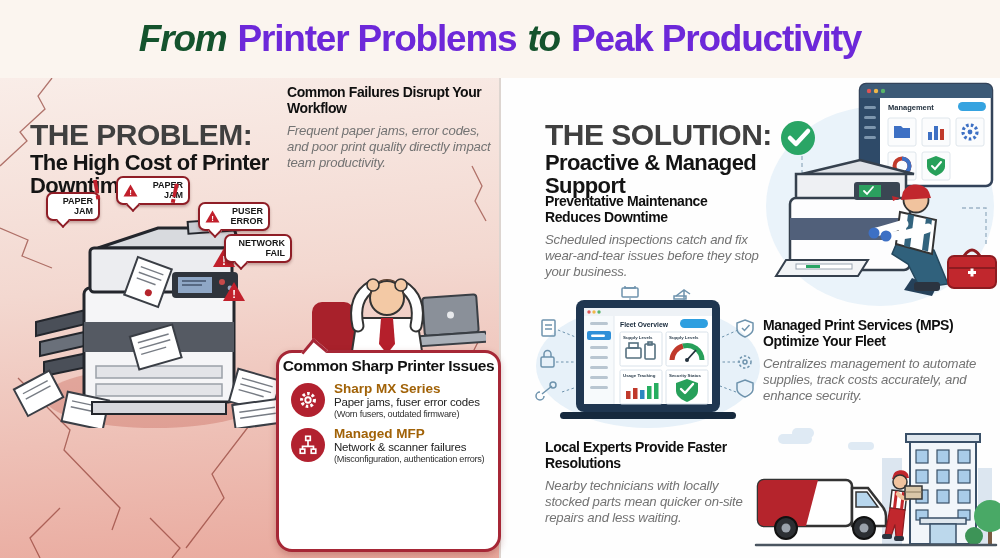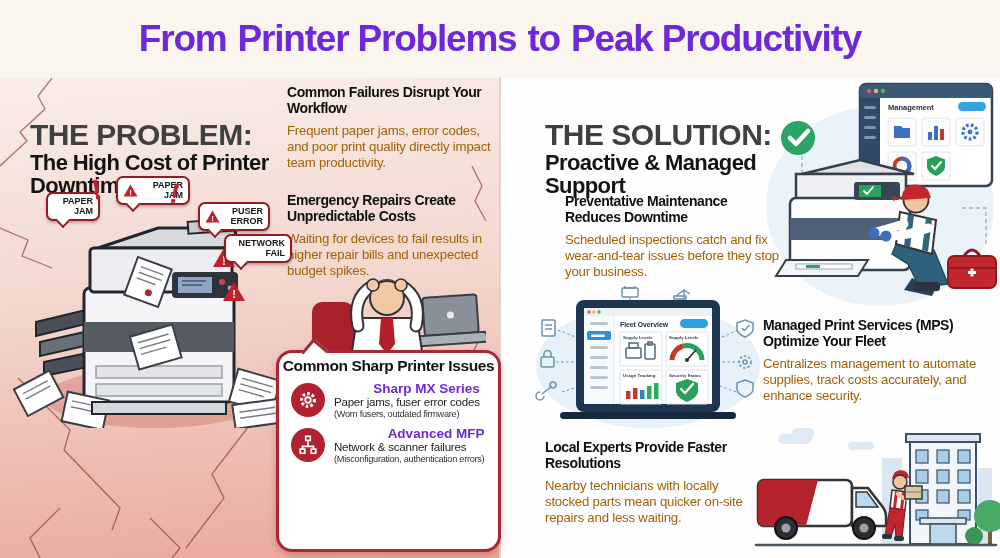--- a/index.html
+++ b/index.html
@@ -5,33 +5,33 @@
   html,body{margin:0;padding:0;background:#ffffff;}
   #root{position:relative;width:1000px;height:558px;overflow:hidden;
         font-family:"Liberation Sans",sans-serif;background:#fdfcfb;}
   .abs{position:absolute;}
   svg text{font-family:"Liberation Sans",sans-serif;}
 
   
   .banner{position:absolute;left:0;top:0;width:1000px;height:78px;background:#fbf5ef;
           display:flex;align-items:center;justify-content:center;gap:11px;}
   .banner span{font-size:37px;font-weight:bold;letter-spacing:-1.2px;}
-  .t-dark{color:#6d28d9;} .t-red{color:#6d28d9;}
+  .t-dark{color:#14532d;font-style:italic;} .t-red{color:#6d28d9;}
 
   
   .left-panel{position:absolute;left:0;top:78px;width:500px;height:480px;
               background:linear-gradient(175deg,#f9ede8 0%,#f3d8d0 42%,#e9a89c 100%);}
   .right-panel{position:absolute;left:501px;top:78px;width:499px;height:480px;background:#fefefe;}
   .divider{position:absolute;left:499px;top:78px;width:2px;height:480px;background:#ddd5d0;}
 
   
   .kicker{font-size:30px;font-weight:bold;color:#404040;letter-spacing:-0.5px;line-height:1.05;margin-top:35px;}
   .kicker-title{font-size:22px;font-weight:bold;color:#141414;line-height:1.08;letter-spacing:-0.6px;}
   .sec-h{font-size:14px;font-weight:bold;color:#0f0f0f;line-height:1.13;letter-spacing:-0.4px;}
-  .sec-p{font-size:13.2px;color:#a16207;line-height:1.24;margin-top:6px;letter-spacing:-0.2px;}
+  .sec-p{font-size:13.2px;color:#737373;line-height:1.24;margin-top:6px;letter-spacing:-0.2px;font-style:italic;}
 
   
   .callout{position:absolute;background:#fff;border:2px solid #8f1d26;border-radius:7px;
            padding:3px 5px;display:flex;align-items:center;gap:3px;
            box-shadow:0 2px 3px rgba(80,20,20,.3);z-index:5;}
   .callout::after{content:"";position:absolute;bottom:-7px;left:10px;width:8px;height:8px;
            background:#fff;border-left:2px solid #8f1d26;border-bottom:2px solid #8f1d26;
            transform:rotate(-45deg);}
   .callout .txt{font-size:9px;font-weight:bold;color:#161616;text-align:right;line-height:1.08;}
   .bang{position:absolute;color:#c1202c;font-weight:bold;font-size:28px;z-index:5;
@@ -42,21 +42,21 @@
               border:3px solid #a62736;border-radius:16px;z-index:6;
               box-shadow:0 3px 7px rgba(120,30,30,.28);}
   .issues-box::before{content:"";position:absolute;top:-11px;left:26px;width:16px;height:16px;
               background:#fff;border-left:3px solid #a62736;border-top:3px solid #a62736;
               transform:rotate(40deg);}
   .issues-title{font-size:15.5px;font-weight:bold;text-align:center;margin-top:4px;color:#121212;
                 letter-spacing:-0.4px;}
   .issue-item{display:flex;align-items:center;gap:9px;margin:6px 8px 0 12px;}
   .issue-icon{width:34px;height:34px;border-radius:50%;background:#b2212f;flex:none;
               display:flex;align-items:center;justify-content:center;}
-  .issue-name{font-size:13.5px;font-weight:bold;color:#6d28d9;line-height:1.12;text-align:right;}
+  .issue-name{font-size:13.5px;font-weight:bold;color:#a16207;line-height:1.12;}
   .issue-l1{font-size:11.5px;color:#222;line-height:1.15;letter-spacing:-0.2px;}
   .issue-l2{font-size:9.2px;color:#333;line-height:1.12;letter-spacing:-0.28px;}
 </style>
 </head>
 <body>
 
 <div id="root">
 
   <div class="banner">
     <span class="t-dark">From</span>
@@ -197,24 +197,20 @@
   <div class="callout" style="left:224px;top:234px;">
     <span class="txt" style="max-width:54px;">NETWORK FAIL</span>
   </div>
   <div class="bang" style="left:92px;top:174px;transform:rotate(-10deg);">!</div>
   <div class="bang" style="left:170px;top:178px;transform:rotate(12deg);">!</div>
 
   <div class="abs" style="left:287px;top:85px;width:206px;">
     <div class="sec-h">Common Failures Disrupt Your Workflow</div>
     <div class="sec-p">Frequent paper jams, error codes, and poor print quality directly impact team productivity.</div>
   </div>
-  <div class="abs" style="left:287px;top:193px;width:208px;">
-    <div class="sec-h">Emergency Repairs Create Unpredictable Costs</div>
-    <div class="sec-p">Waiting for devices to fail results in higher repair bills and unexpected budget spikes.</div>
-  </div>
 
   <svg class="abs" style="left:296px;top:276px;" width="190" height="80" viewBox="0 0 190 80">
     <rect x="16" y="26" width="42" height="54" rx="10" fill="#a8212b"></rect>
     <g transform="rotate(-4 156 46)">
       <rect x="128" y="20" width="54" height="38" rx="3" fill="#8a9099" stroke="#3a3f45" stroke-width="2"></rect>
       <circle cx="155" cy="39" r="3.5" fill="#e8eaed"></circle>
       <polygon points="122,58 188,58 194,68 116,68" fill="#aab0b8" stroke="#3a3f45" stroke-width="2"></polygon>
     </g>
     <path d="M55,82 L61,42 L121,42 L127,82 Z" fill="#ffffff" stroke="#333" stroke-width="2"></path>
     <polygon points="85,42 97,42 99,68 91,78 83,68" fill="#b51f2b"></polygon>
@@ -249,33 +245,33 @@
     <div class="issue-item">
       <div class="issue-icon">
         <svg width="22" height="22" viewBox="0 0 24 24" fill="none" stroke="#fff" stroke-width="1.8">
           <rect x="9.5" y="2.5" width="5" height="4.5"></rect>
           <rect x="3.5" y="16.5" width="5" height="4.5"></rect>
           <rect x="15.5" y="16.5" width="5" height="4.5"></rect>
           <path d="M12,7 v4 M6,16.5 v-3 h12 v3 M12,11 v2.5"></path>
           </svg>
       </div>
       <div>
-        <div class="issue-name">Advanced MFP</div>
+        <div class="issue-name">Managed MFP</div>
         <div class="issue-l1">Network &amp; scanner failures</div>
         <div class="issue-l2">(Misconfiguration, authentication errors)</div>
       </div>
     </div>
   </div>
 
   <div class="abs" style="left:545px;top:84px;width:238px;">
     <div class="kicker">THE SOLUTION:</div>
     <div class="kicker-title">Proactive &amp; Managed Support</div>
   </div>
 
-  <div class="abs" style="left:545px;top:194px;width:218px;margin-left:20px;">
+  <div class="abs" style="left:545px;top:194px;width:218px;">
     <div class="sec-h">Preventative Maintenance Reduces Downtime</div>
     <div class="sec-p">Scheduled inspections catch and fix wear-and-tear issues before they stop your business.</div>
   </div>
   <div class="abs" style="left:763px;top:318px;width:232px;">
     <div class="sec-h">Managed Print Services (MPS) Optimize Your Fleet</div>
     <div class="sec-p">Centralizes management to automate supplies, track costs accurately, and enhance security.</div>
   </div>
   <div class="abs" style="left:545px;top:440px;width:214px;">
     <div class="sec-h">Local Experts Provide Faster Resolutions</div>
     <div class="sec-p">Nearby technicians with locally stocked parts mean quicker on-site repairs and less waiting.</div>

